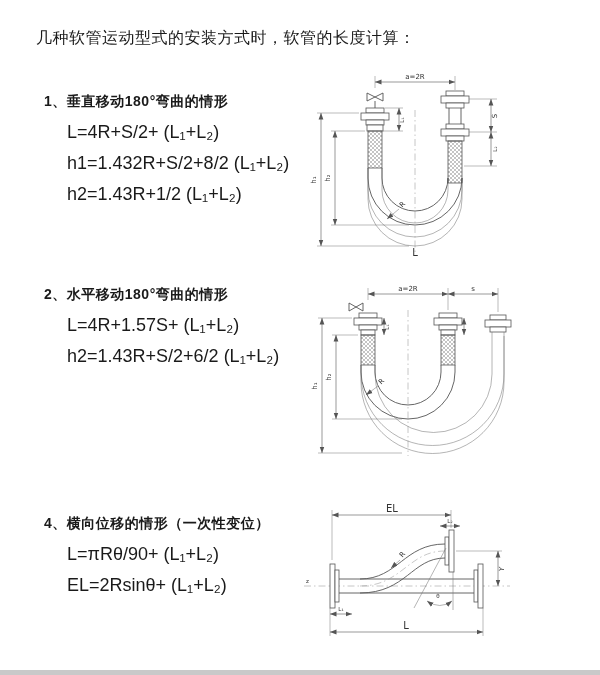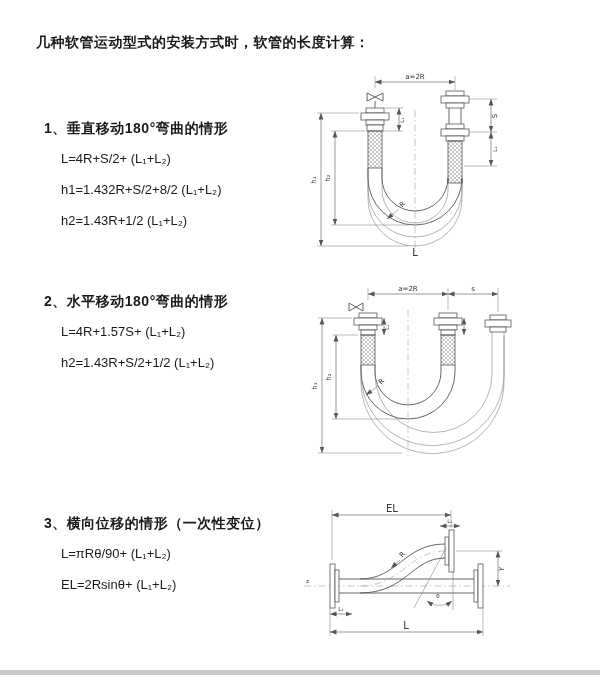--- a/index.html
+++ b/index.html
@@ -1,21 +1,21 @@
 <!DOCTYPE html>
 <html><head>
 <meta charset="utf-8">
 <style>
   html,body{margin:0;padding:0}
   body{width:600px;height:675px;background:#fff;position:relative;overflow:hidden;
        font-family:"Liberation Sans","DejaVu Sans",sans-serif;color:#1a1a1a}
-  .title{position:absolute;left:36px;top:34px;font-size:14px;font-weight:bold;letter-spacing:.5px}
+  .title{position:absolute;left:36px;top:28px;font-size:16px;font-weight:normal;letter-spacing:.5px}
   .sec{position:absolute;left:44px}
   .sec-heading{font-size:14px;font-weight:bold;line-height:18px;letter-spacing:.5px}
-  .formula{font-size:13px;line-height:18px;margin-left:17px;margin-top:13px;white-space:pre}
+  .formula{font-size:18px;line-height:18px;margin-left:23px;margin-top:13px;white-space:pre}
   .diagram{position:absolute}
   .bottom-edge{position:absolute;left:0;bottom:0;width:100%;height:5px;background:#c9c9c9}
   svg text{font-family:"DejaVu Sans",sans-serif;fill:#333}
   .lbl{font-size:7px}
   .lbl-sm{font-size:5.5px}
   .lbl-lg{font-size:10px}
   .ln{stroke:#555;stroke-width:.9;fill:none}
   .thin{stroke:#777;stroke-width:.55;fill:none}
   .cl{stroke:#999;stroke-width:.55;stroke-dasharray:7 3 1.5 3;fill:none}
   .fl{fill:#fff;stroke:#555;stroke-width:.8}
@@ -35,35 +35,35 @@
       <path d="M7,0.6 L0.5,3 L7,5.4 Z" fill="#555"></path>
     </marker>
     <pattern id="hatch" width="4" height="4" patternUnits="userSpaceOnUse">
       <path d="M0,4 L4,0 M0,0 L4,4" stroke="#888" stroke-width="0.5"></path>
     </pattern>
   </defs>
 </svg>
 
 <div class="title">几种软管运动型式的安装方式时，软管的长度计算：</div>
 
-<div class="sec" style="top:119px">
+<div class="sec" style="top:92px">
   <div class="sec-heading">1、垂直移动180°弯曲的情形</div>
   <div class="formula">L=4R+S/2+ (L₁+L₂)</div>
   <div class="formula">h1=1.432R+S/2+8/2 (L₁+L₂)</div>
   <div class="formula">h2=1.43R+1/2 (L₁+L₂)</div>
 </div>
 
-<div class="sec" style="top:292px">
+<div class="sec" style="top:285px">
   <div class="sec-heading">2、水平移动180°弯曲的情形</div>
   <div class="formula">L=4R+1.57S+ (L₁+L₂)</div>
-  <div class="formula">h2=1.43R+S/2+1/2 (L₁+L₂)</div>
+  <div class="formula">h2=1.43R+S/2+6/2 (L₁+L₂)</div>
 </div>
 
 <div class="sec" style="top:514px">
-  <div class="sec-heading">3、横向位移的情形（一次性变位）</div>
+  <div class="sec-heading">4、横向位移的情形（一次性变位）</div>
   <div class="formula">L=πRθ/90+ (L₁+L₂)</div>
   <div class="formula">EL=2Rsinθ+ (L₁+L₂)</div>
 </div>
 
 <svg class="diagram" style="left:305px;top:68px" width="215" height="190" viewBox="0 0 215 190">
   <path class="cl" d="M110,42 V186"></path>
 
   <path class="ext" d="M70,8 V20 M150,8 V22"></path>
   <line class="dim" x1="70" y1="14" x2="150" y2="14" marker-start="url(#aS)" marker-end="url(#aE)"></line>
   <text class="lbl" x="110" y="11" text-anchor="middle">a=2R</text>

